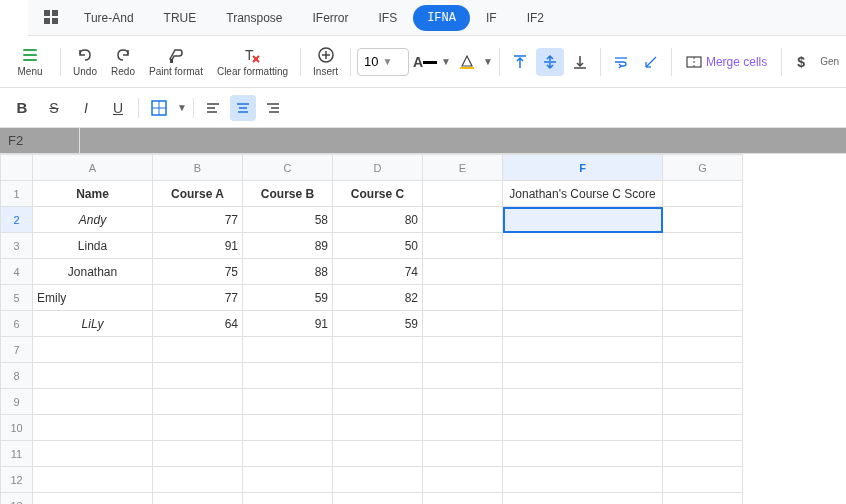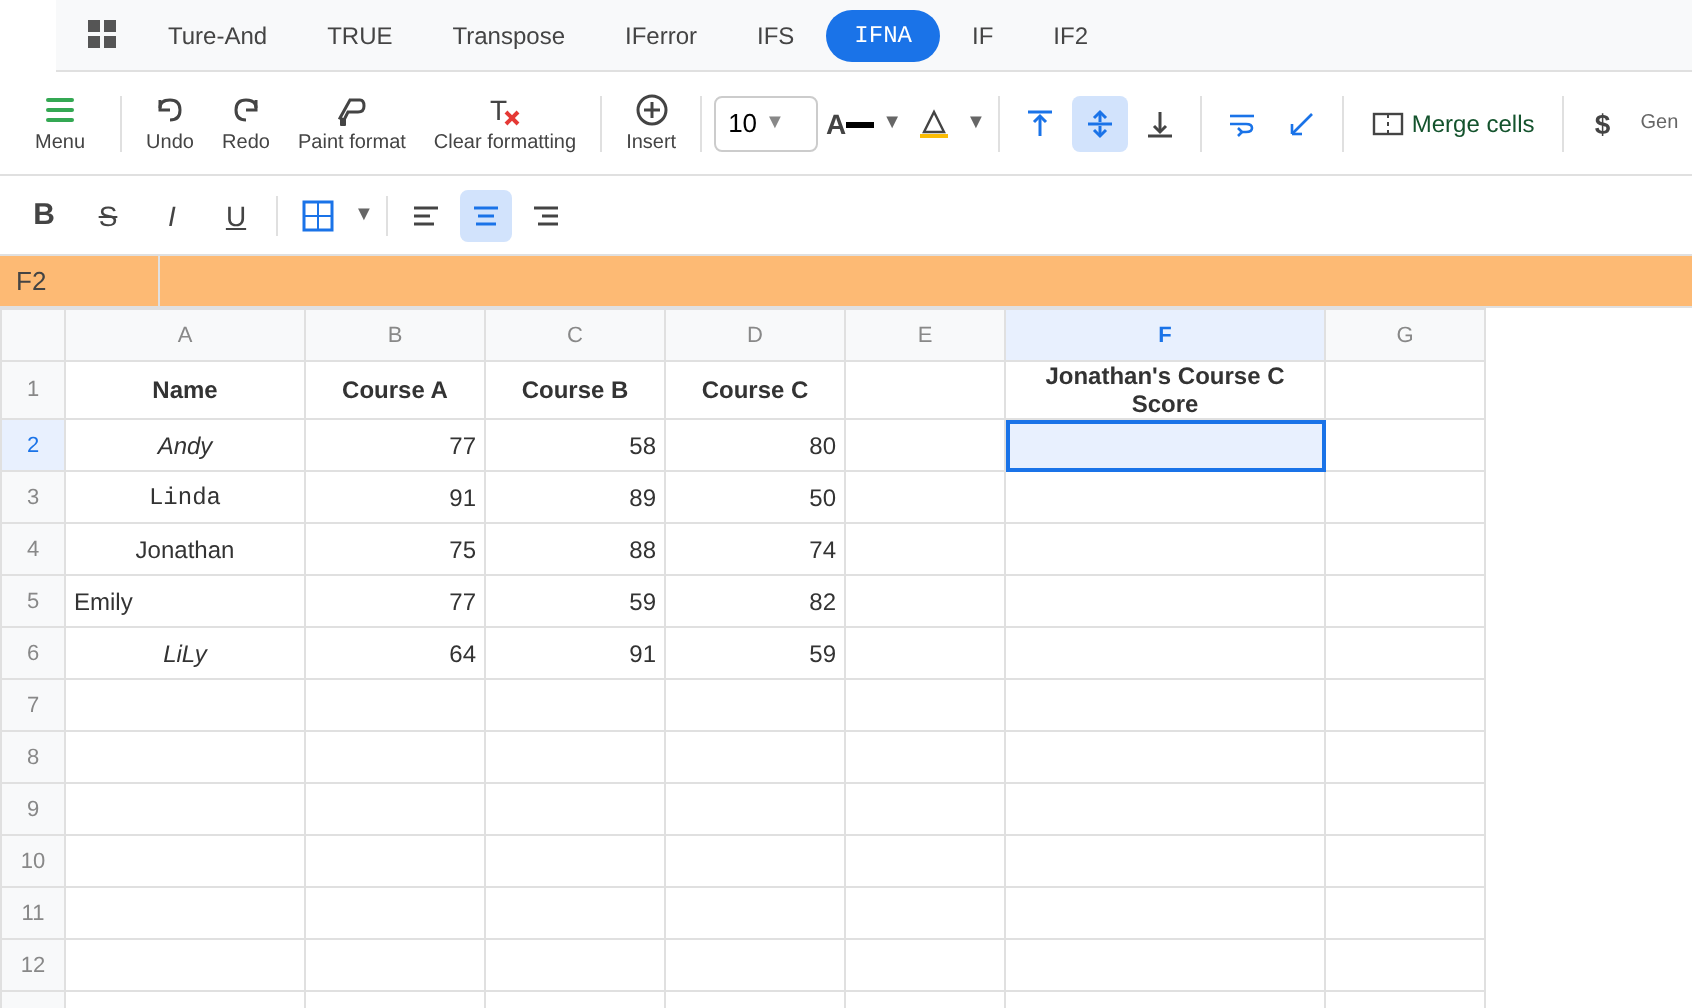--- a/index.html
+++ b/index.html
@@ -136,21 +136,21 @@
     }
 
     .merge-btn {
       display: flex;
       align-items: center;
       gap: 4px;
       padding: 2px 8px;
       border-radius: 4px;
       cursor: pointer;
       font-size: 12px;
-      color: #14532d;
+      color: #8b5cf6;
     }
 
     .align-btn {
       display: flex;
       align-items: center;
       justify-content: center;
       width: 26px;
       height: 26px;
       border-radius: 4px;
       cursor: pointer;
@@ -364,21 +364,21 @@
   </div>
   <div class="align-btn">
     <svg width="14" height="14" viewBox="0 0 14 14">
         <line x1="1" y1="3" x2="13" y2="3" stroke="#444" stroke-width="1.5"></line>
         <line x1="5" y1="7" x2="13" y2="7" stroke="#444" stroke-width="1.5"></line>
         <line x1="3" y1="11" x2="13" y2="11" stroke="#444" stroke-width="1.5"></line>
       </svg>
   </div>
 </div>
 
-<div style="display:flex;align-items:center;height:26px;background:#fdba74;border-bottom:1px solid #e0e0e0;position:absolute;top:128px;left:0;right:0;">
+<div style="display:flex;align-items:center;height:26px;background:#a3a3a3;border-bottom:1px solid #e0e0e0;position:absolute;top:128px;left:0;right:0;">
   <div class="cell-ref-box">F2</div>
   <div class="formula-bar"></div>
 </div>
 
 <div style="position:absolute;top:154px;left:0;right:0;bottom:0;overflow:auto;">
   <table>
     <colgroup>
       <col style="width:32px;">
       <col style="width:120px;">
       <col style="width:90px;">
@@ -402,38 +402,38 @@
     </thead>
     <tbody>
 
       <tr>
         <td class="row-header">1</td>
         <td class="data-cell header-cell">Name</td>
         <td class="data-cell header-cell">Course A</td>
         <td class="data-cell header-cell">Course B</td>
         <td class="data-cell header-cell">Course C</td>
         <td class="data-cell"></td>
-        <td class="data-cell header-cell" style="font-weight:bold;">Jonathan's Course C Score</td>
+        <td class="data-cell header-cell" style="font-weight:normal;">Jonathan's Course C Score</td>
         <td class="data-cell"></td>
       </tr>
 
       <tr>
         <td class="row-header active">2</td>
         <td class="data-cell" style="text-align:center;font-style:italic;">Andy</td>
         <td class="data-cell number">77</td>
         <td class="data-cell number">58</td>
         <td class="data-cell number">80</td>
         <td class="data-cell"></td>
         <td class="data-cell selected"></td>
         <td class="data-cell"></td>
       </tr>
 
       <tr>
         <td class="row-header">3</td>
-        <td class="data-cell" style="text-align:center;font-family:Liberation Mono, monospace;">Linda</td>
+        <td class="data-cell" style="text-align:center;">Linda</td>
         <td class="data-cell number">91</td>
         <td class="data-cell number">89</td>
         <td class="data-cell number">50</td>
         <td class="data-cell"></td>
         <td class="data-cell"></td>
         <td class="data-cell"></td>
       </tr>
 
       <tr>
         <td class="row-header">4</td>

